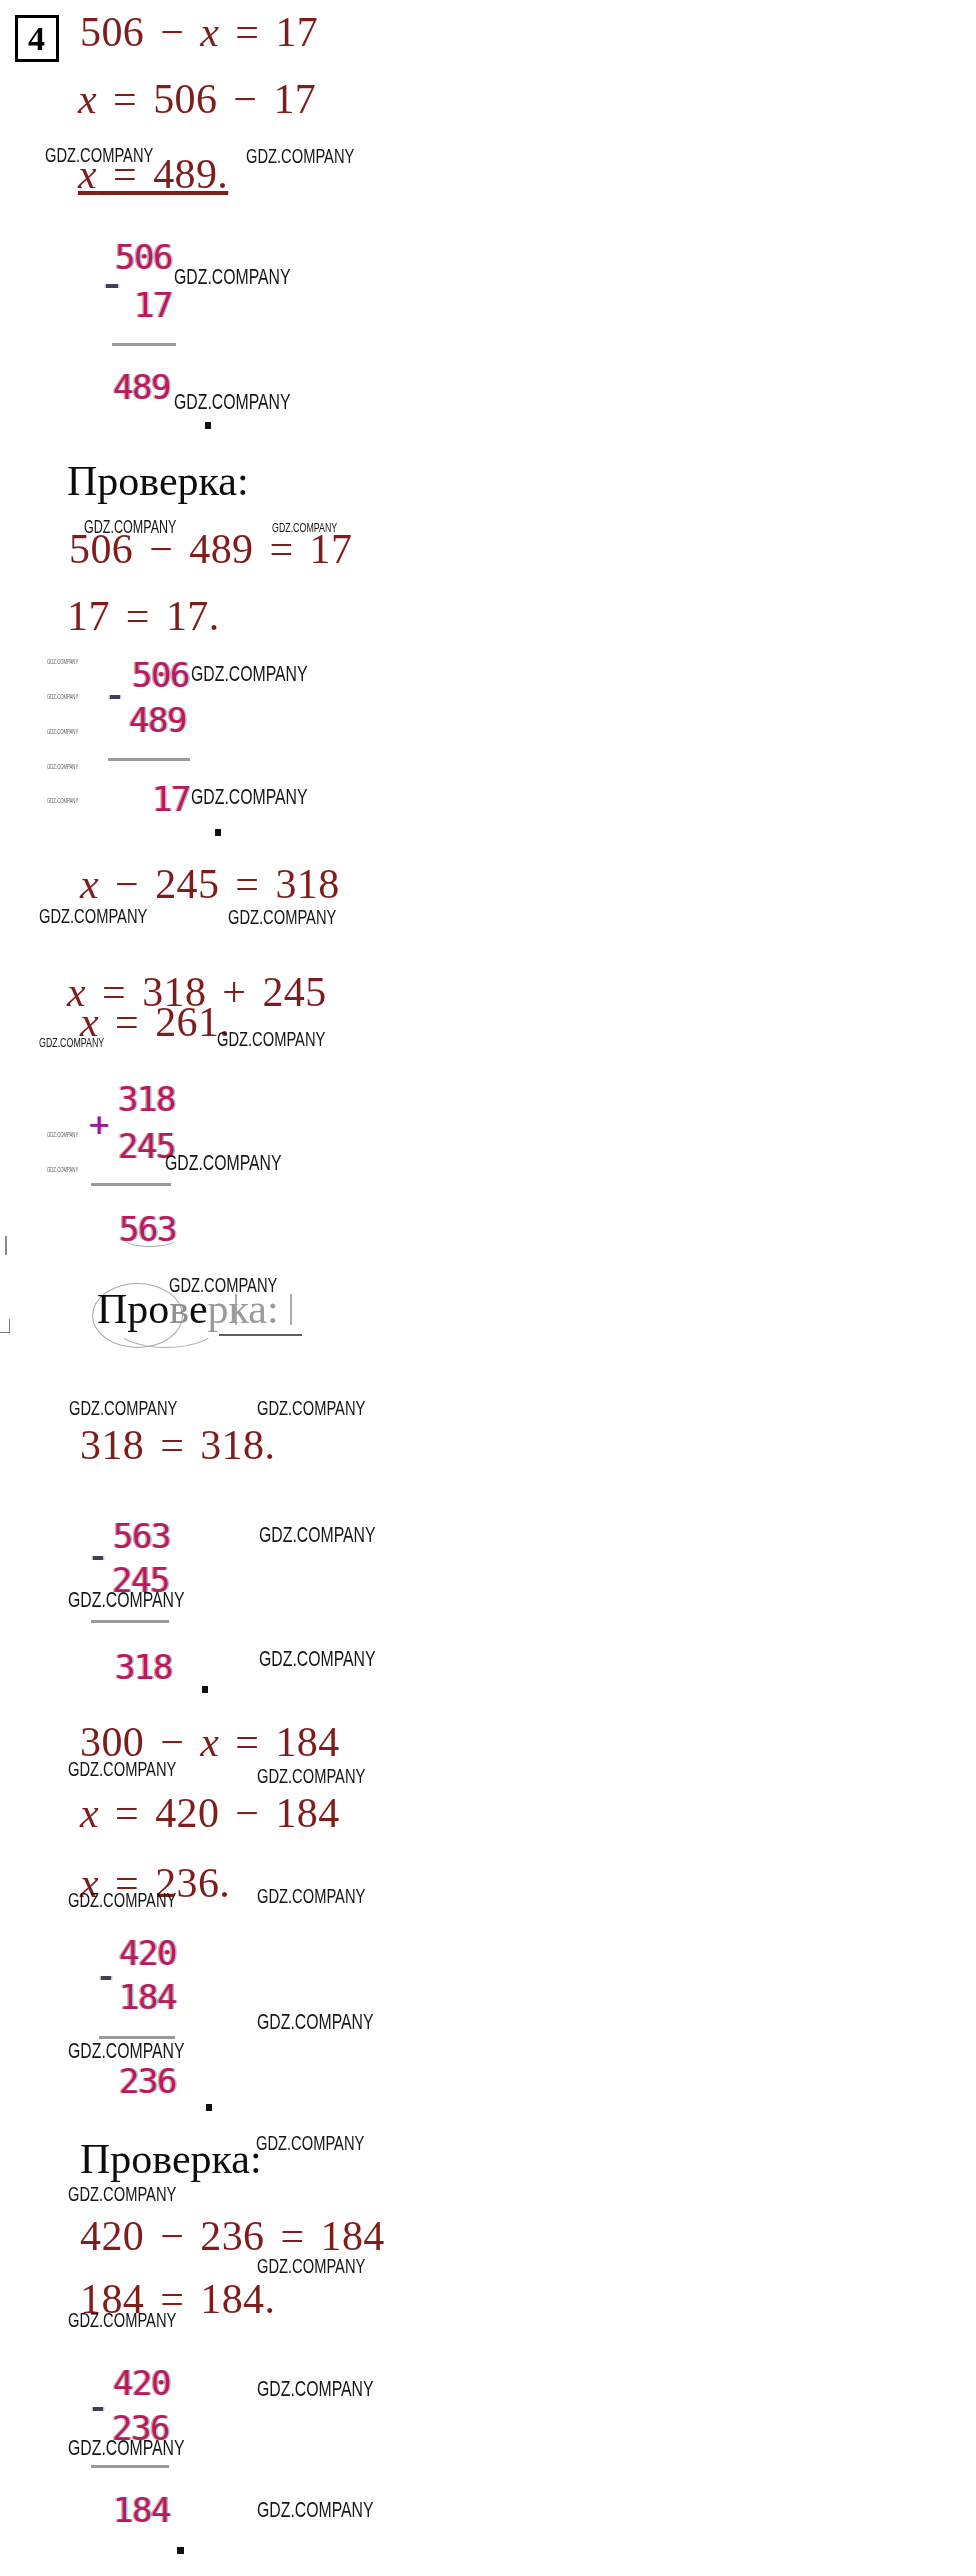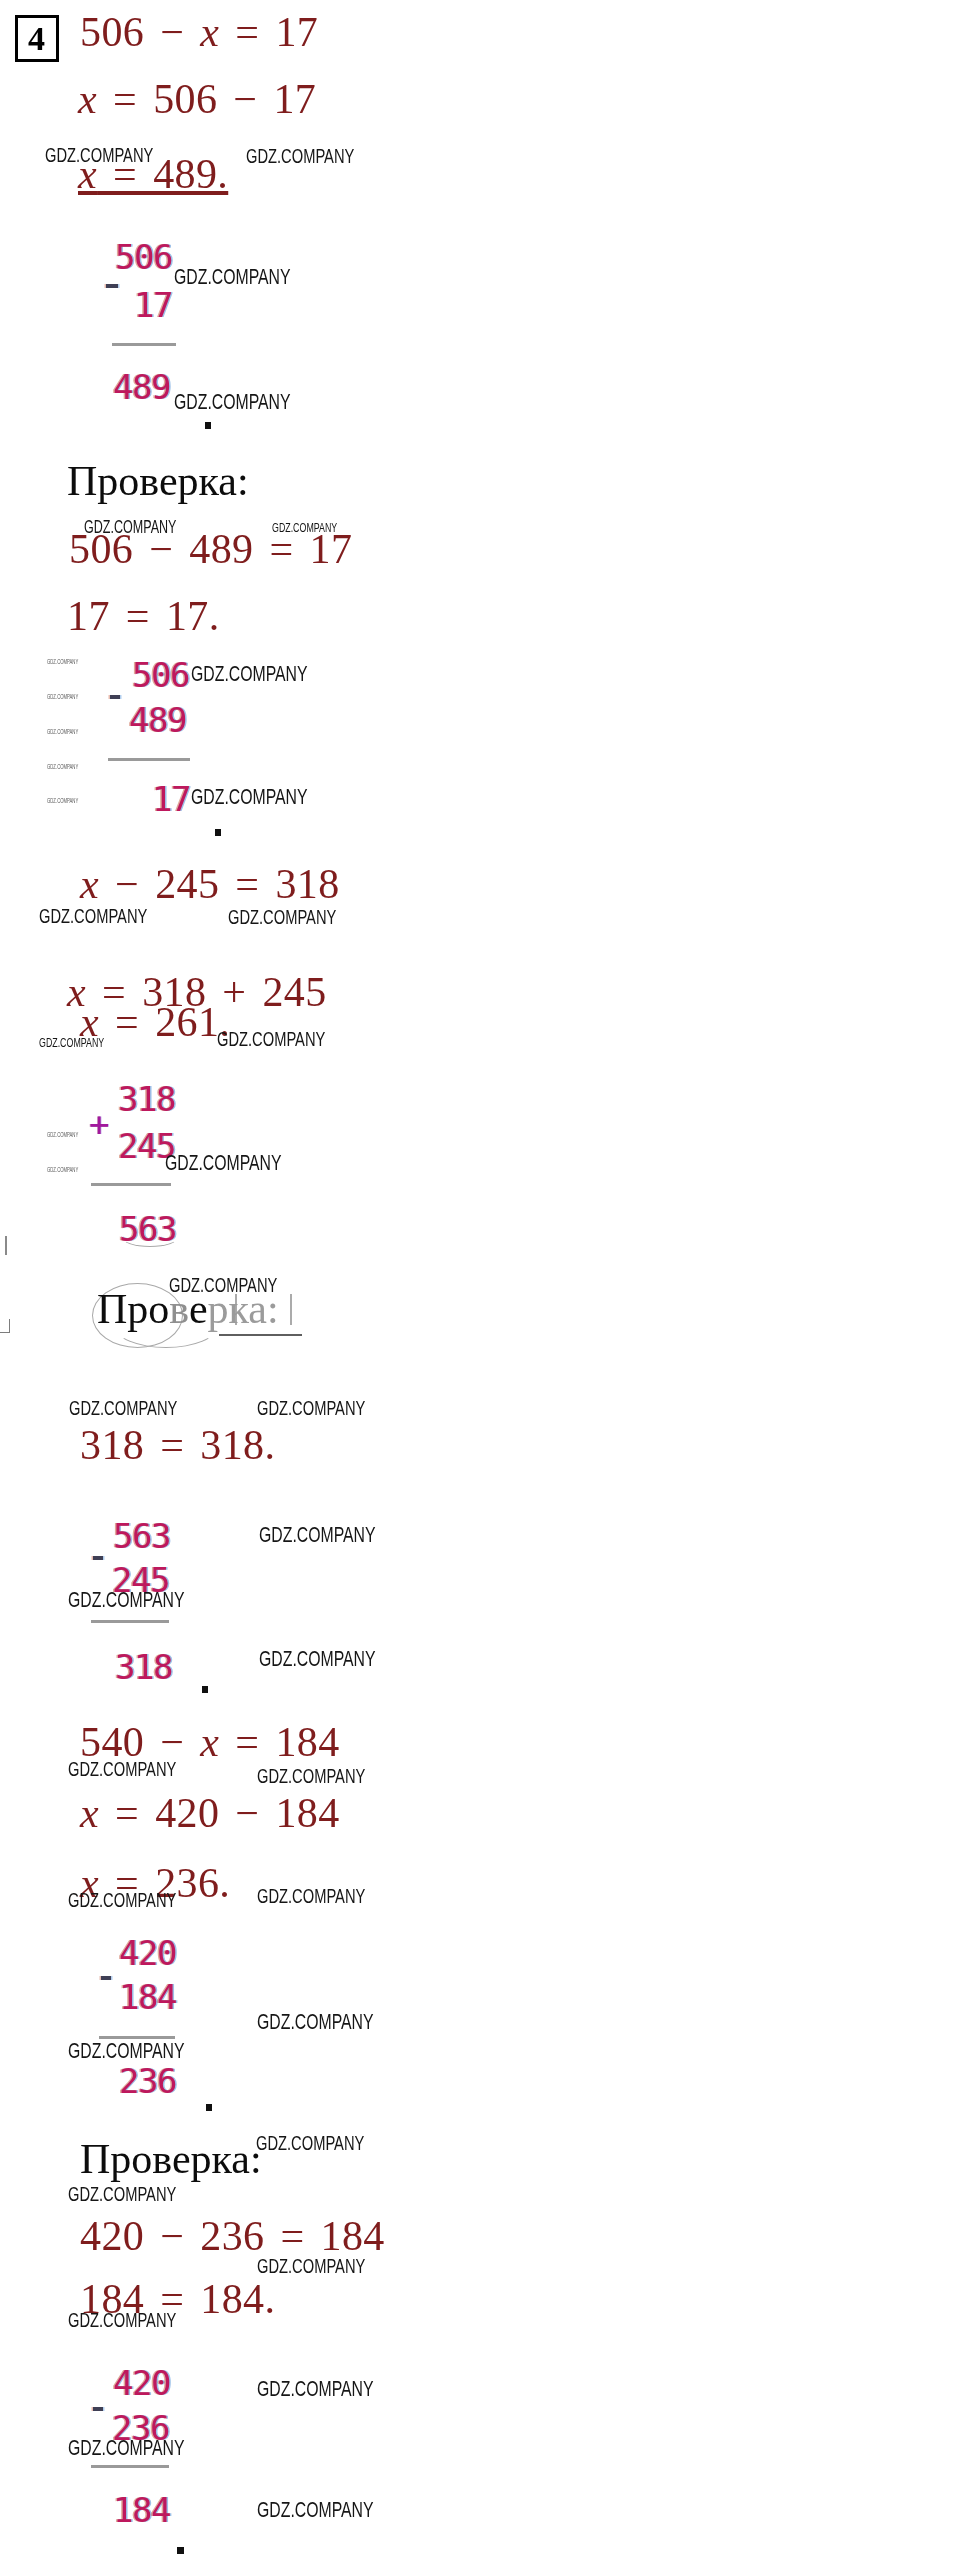--- a/index.html
+++ b/index.html
@@ -116,21 +116,21 @@
   <div>
     <span class="mono" style="left:113px;top:1519px;">563</span>
     <div class="dash" style="left:93px;top:1556px;width:10.2px;height:3.7px;"></div>
     <span class="mono" style="left:112px;top:1563px;">245</span>
     <div class="hline" style="left:91px;top:1620px;width:78px;"></div>
     <span class="mono" style="left:115px;top:1650px;">318</span>
     <div class="dot" style="left:202px;top:1686px;width:5.8px;height:6.6px;"></div>
   </div>
 
   <div class="eq" style="left:80px;top:1721px;">
-    <span>540 − </span><span class="var">x</span><span> = 184</span>
+    <span>300 − </span><span class="var">x</span><span> = 184</span>
   </div>
   <div class="eq" style="left:80px;top:1792px;">
     <span class="var">x</span><span> = 420 − 184</span>
   </div>
   <div class="eq" style="left:80px;top:1862px;">
     <span class="var">x</span><span> = 236.</span>
   </div>
 
   <div>
     <span class="mono" style="left:119px;top:1936px;">420</span>

